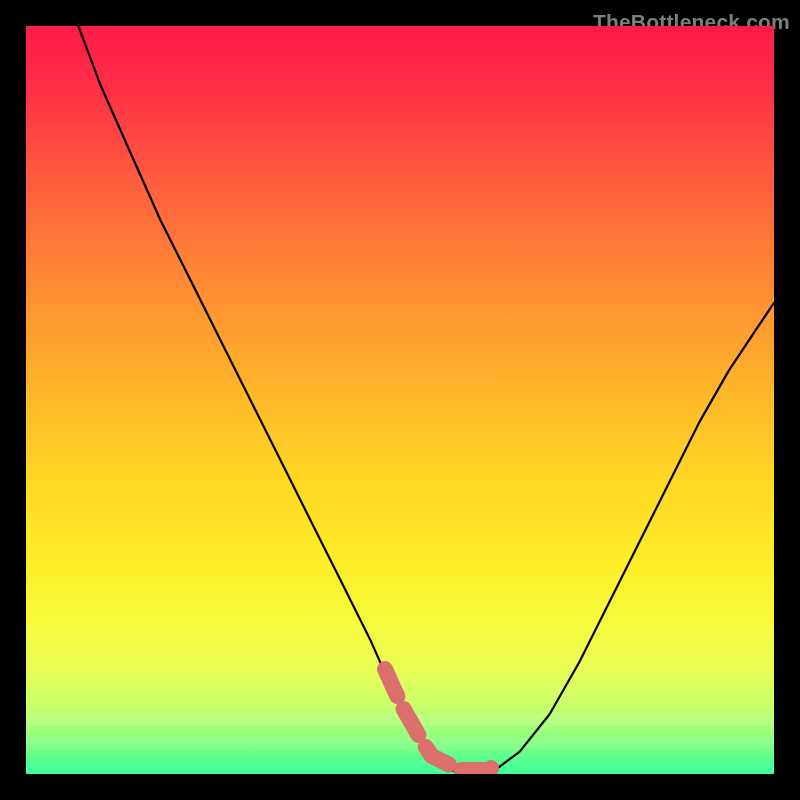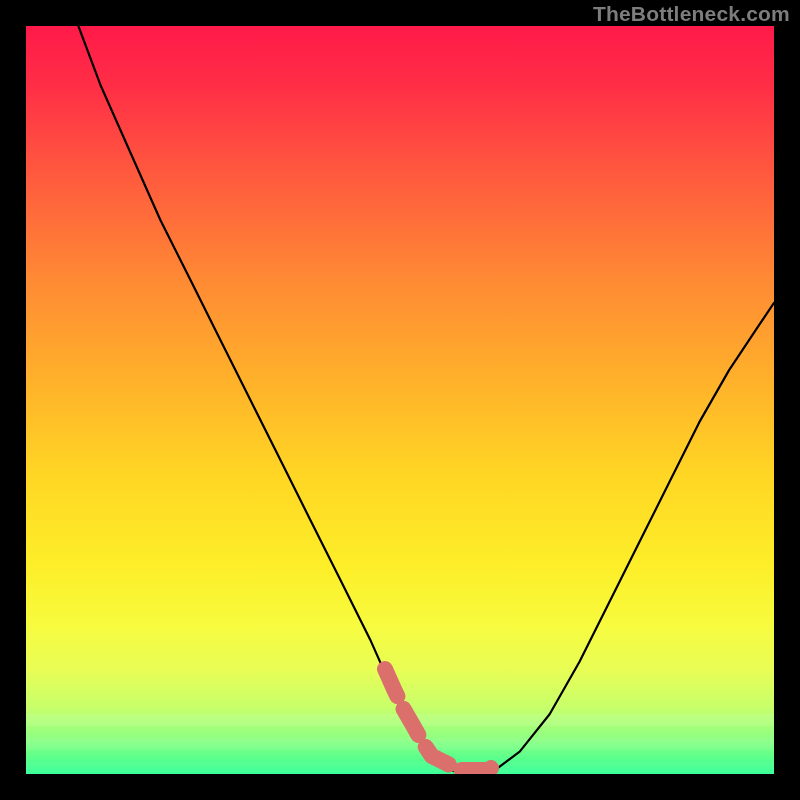--- a/index.html
+++ b/index.html
@@ -54,21 +54,21 @@
   }
   svg.curve {
     position: absolute;
     inset: 0;
     width: 748px;
     height: 748px;
     pointer-events: none;
   }
   .watermark {
     position: absolute;
-    top: 2px;
+    top: 10px;
     right: 10px;
     font-family: Arial, Helvetica, sans-serif;
     font-size: 21px;
     font-weight: 600;
     color: #7d7d7d;
     letter-spacing: 0.2px;
     user-select: none;
   }
 </style>
 </head>

